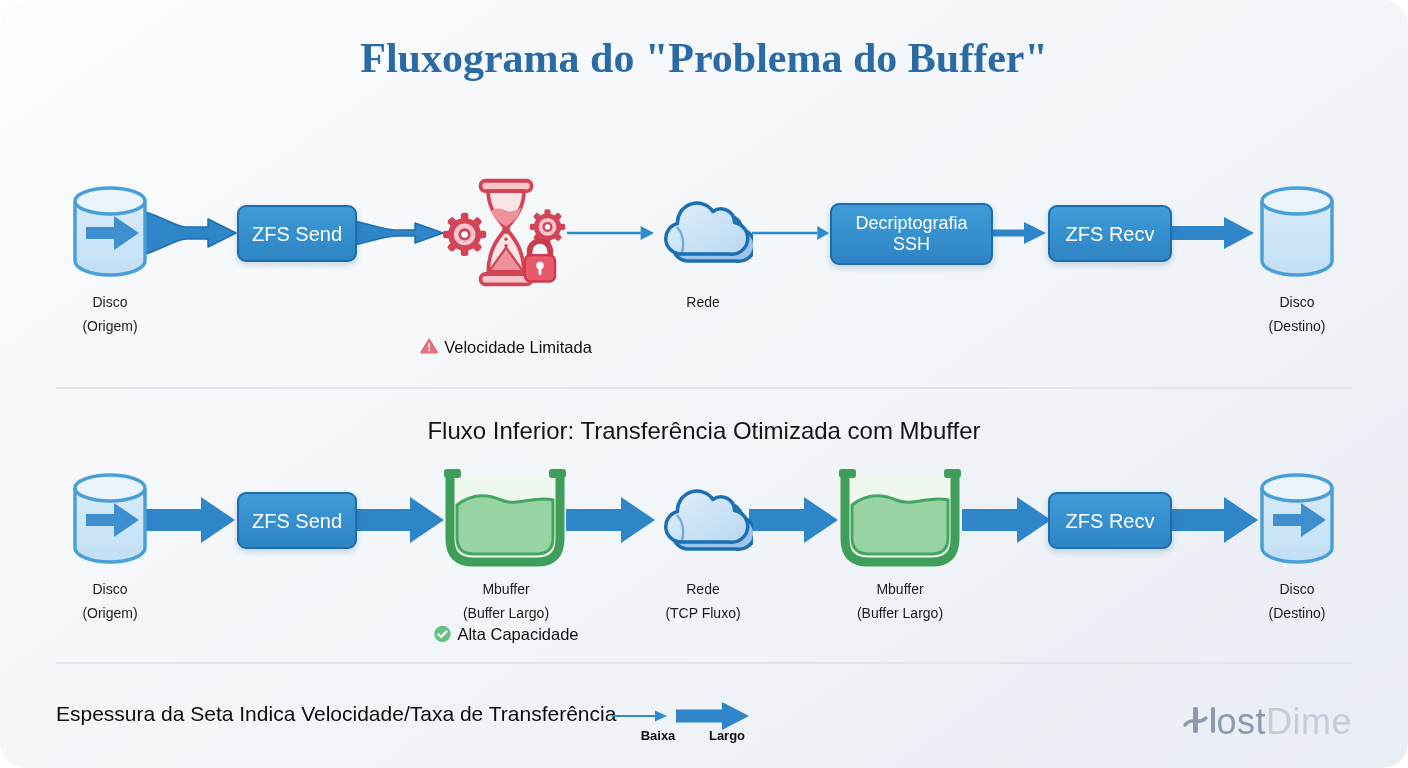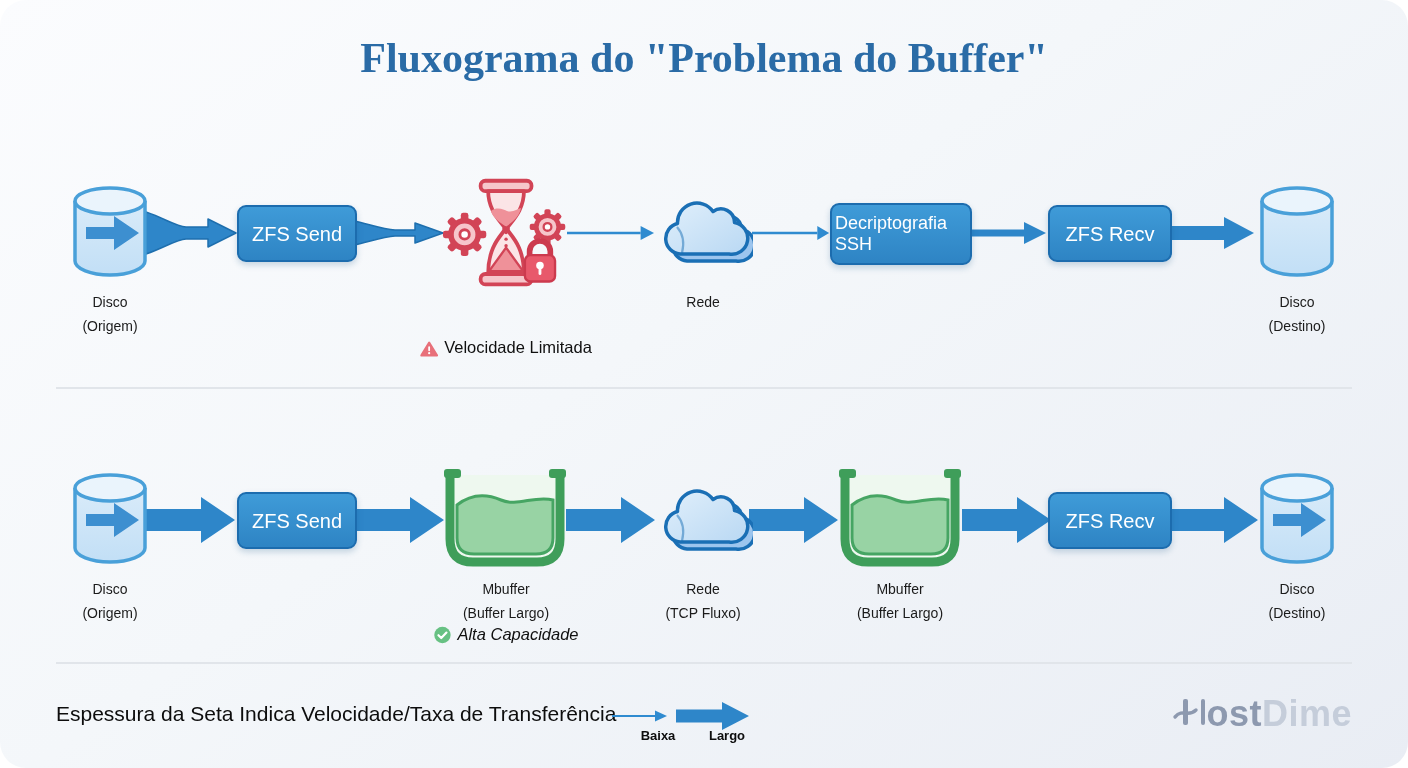--- a/index.html
+++ b/index.html
@@ -4,34 +4,34 @@
 <style>
   html,body{margin:0;padding:0;background:#ffffff;}
   body{font-family:"Liberation Sans",sans-serif;-webkit-font-smoothing:antialiased;}
   .card{position:relative;width:1408px;height:768px;border-radius:26px;overflow:hidden;
         background:linear-gradient(145deg,#fbfcfe 0%,#f4f7fa 45%,#e9edf4 100%);}
   .abs{position:absolute;}
   .page-title{position:absolute;left:704px;top:34px;transform:translateX(-50%);
       font-family:"Liberation Serif",serif;font-weight:700;font-size:42px;color:#2a6ba6;white-space:nowrap;}
   .flow-heading{position:absolute;transform:translateX(-50%);left:704px;
       font-size:24px;font-weight:500;color:#141414;white-space:nowrap;}
-  .box{position:absolute;display:flex;align-items:center;justify-content:center;
+  .box{position:absolute;display:flex;align-items:center;justify-content:center;text-align:center;
       background:linear-gradient(180deg,#3f9bd8 0%,#2e84c4 100%);
       border:2.5px solid #1c6cae;border-radius:9px;color:#ffffff;font-size:20px;line-height:22px;
       box-shadow:0 3px 6px rgba(20,80,130,.22);box-sizing:border-box;}
   .box.small{font-size:18px;line-height:21px;padding:0 3px;}
   .label{position:absolute;transform:translateX(-50%);text-align:center;color:#1b1b1b;
       font-size:14px;line-height:23.5px;white-space:nowrap;}
-  .badge{position:absolute;transform:translateX(-50%);display:flex;align-items:flex-end;gap:6px;
+  .badge{position:absolute;transform:translateX(-50%);display:flex;align-items:flex-start;gap:6px;
       font-size:16.5px;color:#101010;white-space:nowrap;}
   .divider{position:absolute;left:56px;width:1296px;height:1.5px;background:#e1e5ea;}
   .legend-text{position:absolute;left:56px;top:702px;font-size:21px;color:#0d0d0d;white-space:nowrap;}
   .legend-lbl{position:absolute;transform:translateX(-50%);font-size:13px;font-weight:700;color:#0d0d0d;top:728px;padding-left:40px;}
   .logo{position:absolute;right:56px;top:696px;display:flex;align-items:flex-end;letter-spacing:.5px;}
-  .logo span{display:block;line-height:1;font-size:36px;font-weight:700;}
+  .logo span{display:block;line-height:1;font-size:36px;font-weight:400;margin-top:8px;}
   .logo .p1{color:#8d99af;}
   .logo .p2{color:#c5cdda;}
   .logo-h{position:relative;width:22px;height:26px;margin-bottom:7px;margin-right:1px;}
   .logo-h .bar{position:absolute;top:0;bottom:0;width:4.5px;border-radius:2px;background:#8d99af;}
   .logo-h .bar.r{right:0;}
   .logo-h svg{position:absolute;left:-9px;top:7px;overflow:visible;}
   svg{display:block;overflow:visible;}
 </style>
 </head>
 <body>
@@ -216,38 +216,39 @@
     <span>Velocidade Limitada</span>
   </div>
 
   <svg class="abs" style="left:653px;top:192px;" width="100" height="82">
       <use href="#sym-cloud"></use>
     </svg>
   <div class="label" style="left:703px;top:291px;">
     <div>Rede</div>
   </div>
 
-  <div class="box small" style="left:830px;top:203px;width:142px;height:62px;">
+  <div class="box small" style="left:830px;top:203px;width:163px;height:62px;">
     <span>Decriptografia SSH</span>
   </div>
 
   <div class="box" style="left:1048px;top:205px;width:124px;height:57px;">
     <span>ZFS Recv</span>
   </div>
 
   <svg class="abs" style="left:1258px;top:184px;" width="78" height="98">
       <use href="#sym-disk"></use>
     </svg>
   <div class="label" style="left:1297px;top:291px;">
     <div>Disco</div>
       <div>(Destino)</div>
   </div>
 
   <div class="divider" style="top:387px;"></div>
 
+  <div class="flow-heading" style="top:417px;">Fluxo Inferior: Transferência Otimizada com Mbuffer</div>
 
   <svg class="abs" style="left:146px;top:496px;" width="90" height="48">
       <use href="#sym-arrow-thick2"></use>
     </svg>
   <svg class="abs" style="left:355px;top:496px;" width="90" height="48">
       <use href="#sym-arrow-thick2"></use>
     </svg>
   <svg class="abs" style="left:566px;top:496px;" width="90" height="48">
       <use href="#sym-arrow-thick2"></use>
     </svg>
@@ -273,21 +274,21 @@
     <span>ZFS Send</span>
   </div>
 
   <svg class="abs" style="left:439px;top:467px;" width="132" height="104">
       <use href="#sym-bucket"></use>
     </svg>
   <div class="label" style="left:506px;top:578px;">
     <div>Mbuffer</div>
       <div>(Buffer Largo)</div>
   </div>
-  <div class="badge" style="left:506px;top:625px;font-style:italic;">
+  <div class="badge" style="left:506px;top:625px;">
     <svg width="18" height="18">
         <use href="#sym-check"></use>
       </svg>
     <span>Alta Capacidade</span>
   </div>
 
   <svg class="abs" style="left:653px;top:480px;" width="100" height="82">
       <use href="#sym-cloud"></use>
     </svg>
   <div class="label" style="left:703px;top:578px;">

